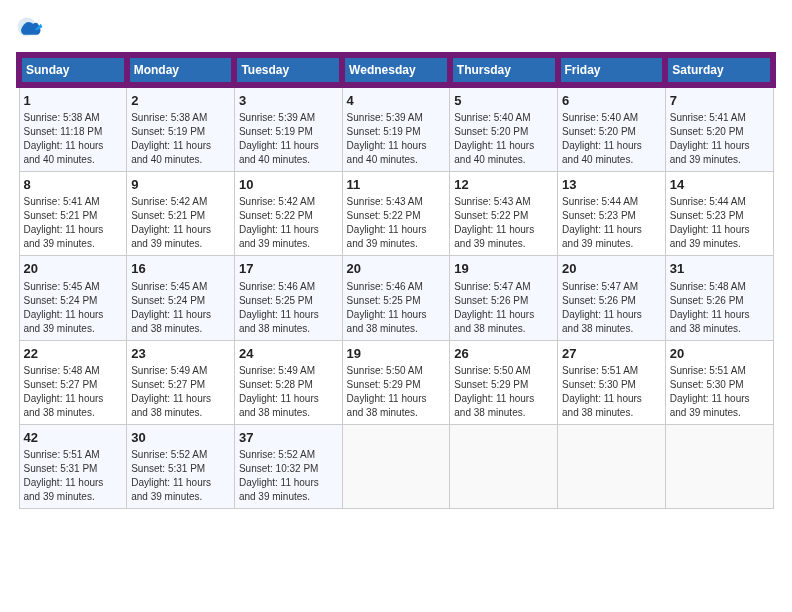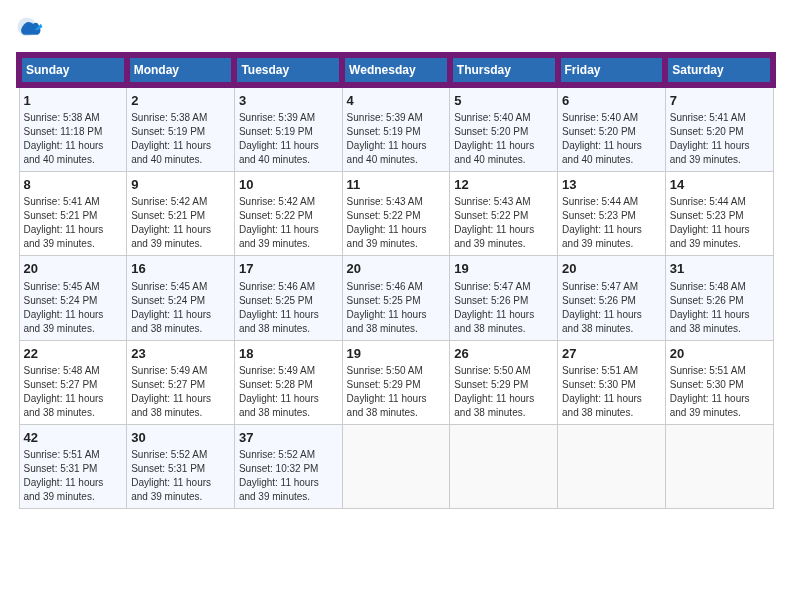--- a/index.html
+++ b/index.html
@@ -143,21 +143,21 @@
         <td><span class="day-num">16</span><span>Sunrise: 5:45 AM</span><br><span>Sunset: 5:24 PM</span><br><span>Daylight: 11 hours</span><br><span>and 38 minutes.</span></td>
         <td><span class="day-num">17</span><span>Sunrise: 5:46 AM</span><br><span>Sunset: 5:25 PM</span><br><span>Daylight: 11 hours</span><br><span>and 38 minutes.</span></td>
         <td><span class="day-num">20</span><span>Sunrise: 5:46 AM</span><br><span>Sunset: 5:25 PM</span><br><span>Daylight: 11 hours</span><br><span>and 38 minutes.</span></td>
         <td><span class="day-num">19</span><span>Sunrise: 5:47 AM</span><br><span>Sunset: 5:26 PM</span><br><span>Daylight: 11 hours</span><br><span>and 38 minutes.</span></td>
         <td><span class="day-num">20</span><span>Sunrise: 5:47 AM</span><br><span>Sunset: 5:26 PM</span><br><span>Daylight: 11 hours</span><br><span>and 38 minutes.</span></td>
         <td><span class="day-num">31</span><span>Sunrise: 5:48 AM</span><br><span>Sunset: 5:26 PM</span><br><span>Daylight: 11 hours</span><br><span>and 38 minutes.</span></td>
       </tr>
       <tr>
         <td><span class="day-num">22</span><span>Sunrise: 5:48 AM</span><br><span>Sunset: 5:27 PM</span><br><span>Daylight: 11 hours</span><br><span>and 38 minutes.</span></td>
         <td><span class="day-num">23</span><span>Sunrise: 5:49 AM</span><br><span>Sunset: 5:27 PM</span><br><span>Daylight: 11 hours</span><br><span>and 38 minutes.</span></td>
-        <td><span class="day-num">18</span><span>Sunrise: 5:49 AM</span><br><span>Sunset: 5:28 PM</span><br><span>Daylight: 11 hours</span><br><span>and 38 minutes.</span></td>
+        <td><span class="day-num">24</span><span>Sunrise: 5:49 AM</span><br><span>Sunset: 5:28 PM</span><br><span>Daylight: 11 hours</span><br><span>and 38 minutes.</span></td>
         <td><span class="day-num">19</span><span>Sunrise: 5:50 AM</span><br><span>Sunset: 5:29 PM</span><br><span>Daylight: 11 hours</span><br><span>and 38 minutes.</span></td>
         <td><span class="day-num">26</span><span>Sunrise: 5:50 AM</span><br><span>Sunset: 5:29 PM</span><br><span>Daylight: 11 hours</span><br><span>and 38 minutes.</span></td>
         <td><span class="day-num">27</span><span>Sunrise: 5:51 AM</span><br><span>Sunset: 5:30 PM</span><br><span>Daylight: 11 hours</span><br><span>and 38 minutes.</span></td>
         <td><span class="day-num">20</span><span>Sunrise: 5:51 AM</span><br><span>Sunset: 5:30 PM</span><br><span>Daylight: 11 hours</span><br><span>and 39 minutes.</span></td>
       </tr>
       <tr>
         <td><span class="day-num">42</span><span>Sunrise: 5:51 AM</span><br><span>Sunset: 5:31 PM</span><br><span>Daylight: 11 hours</span><br><span>and 39 minutes.</span></td>
         <td><span class="day-num">30</span><span>Sunrise: 5:52 AM</span><br><span>Sunset: 5:31 PM</span><br><span>Daylight: 11 hours</span><br><span>and 39 minutes.</span></td>
         <td><span class="day-num">37</span><span>Sunrise: 5:52 AM</span><br><span>Sunset: 10:32 PM</span><br><span>Daylight: 11 hours</span><br><span>and 39 minutes.</span></td>
         <td class="empty-cell"></td>

